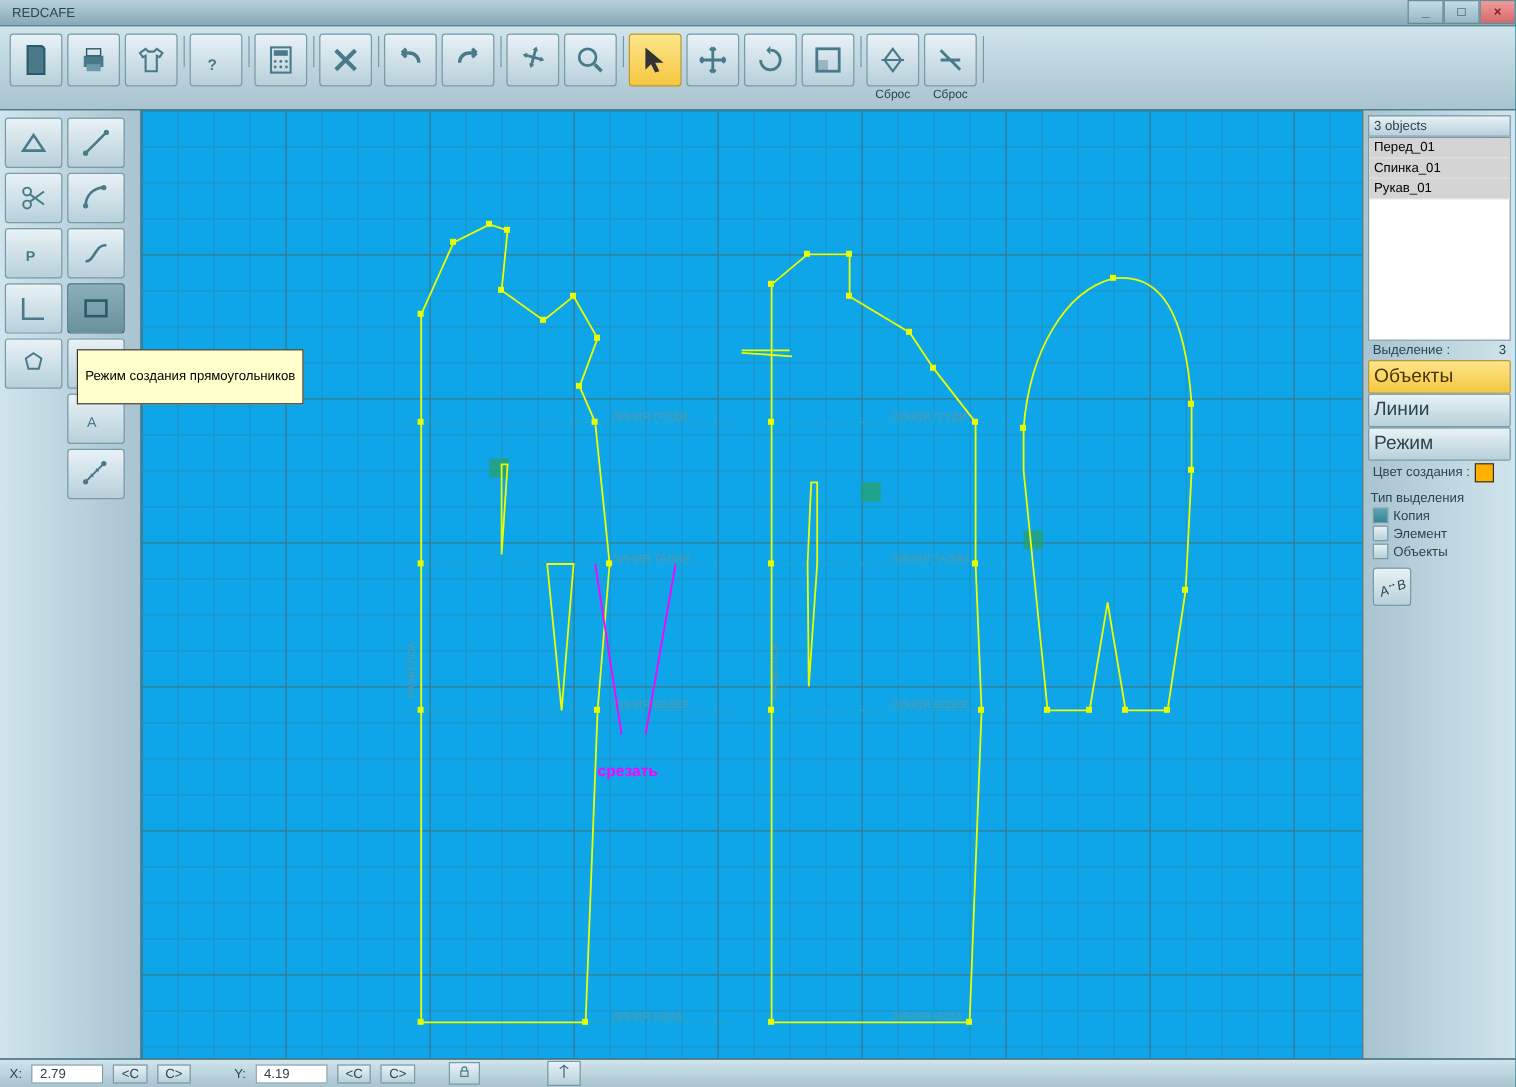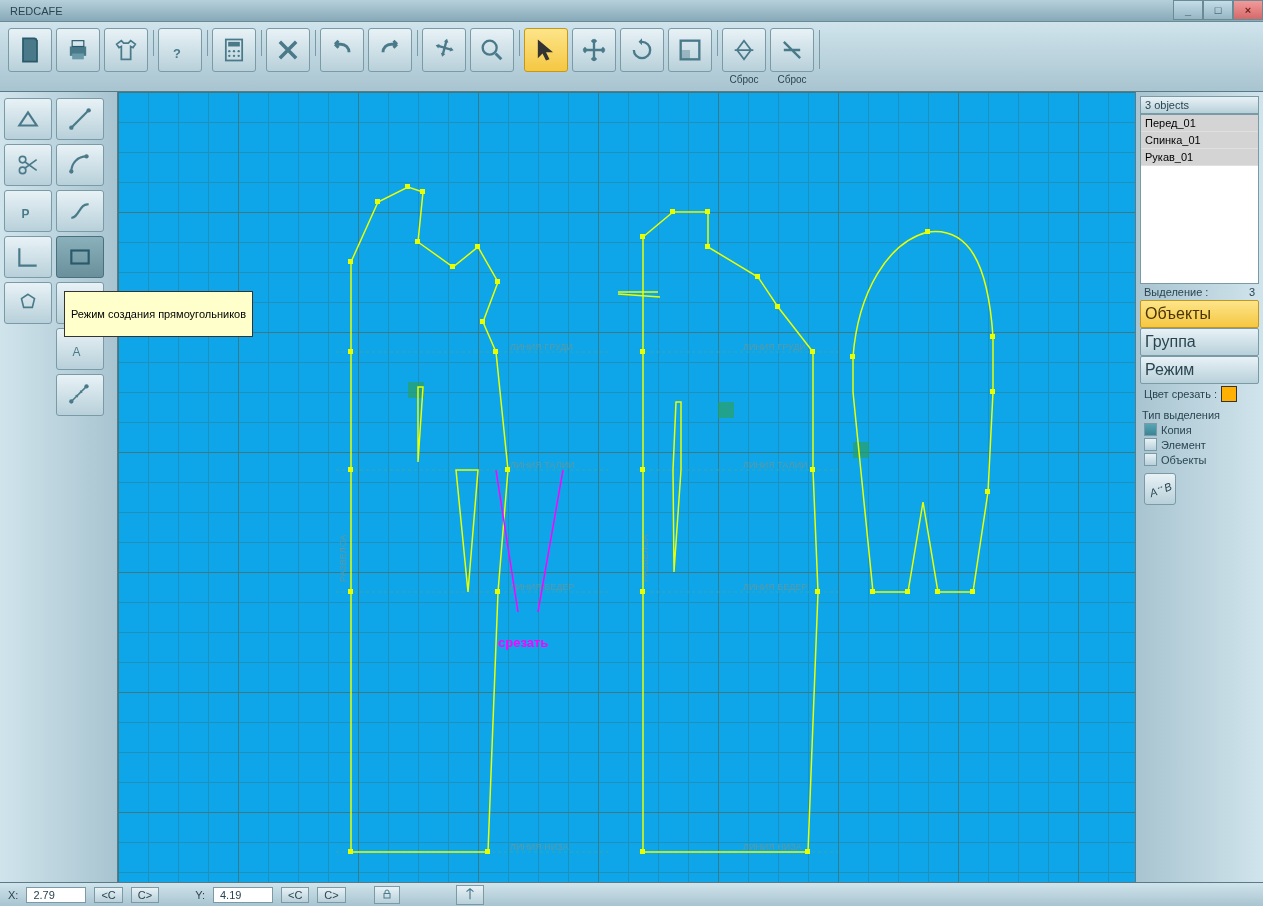--- a/index.html
+++ b/index.html
@@ -355,24 +355,24 @@
     <div class="objlist">
       <div class="objitem">Перед_01</div>
       <div class="objitem">Спинка_01</div>
       <div class="objitem">Рукав_01</div>
     </div>
     <div class="selrow">
       <span>Выделение :</span>
       <span>3</span>
     </div>
     <div class="rbtn active">Объекты</div>
-    <div class="rbtn">Группа</div>
+    <div class="rbtn">Линии</div>
     <div class="rbtn">Режим</div>
     <div class="colorrow">
-      <span>Цвет срезать :</span>
+      <span>Цвет создания :</span>
       <div class="swatch" style="background:#ffb000"></div>
     </div>
     <div style="height:4px"></div>
     <div class="chkrow" style="font-size:11px;padding-left:2px">Тип выделения</div>
     <div class="chkrow">
         <div class="chk on"></div>
         <span>Копия</span>
       </div>
     <div class="chkrow">
         <div class="chk"></div>

